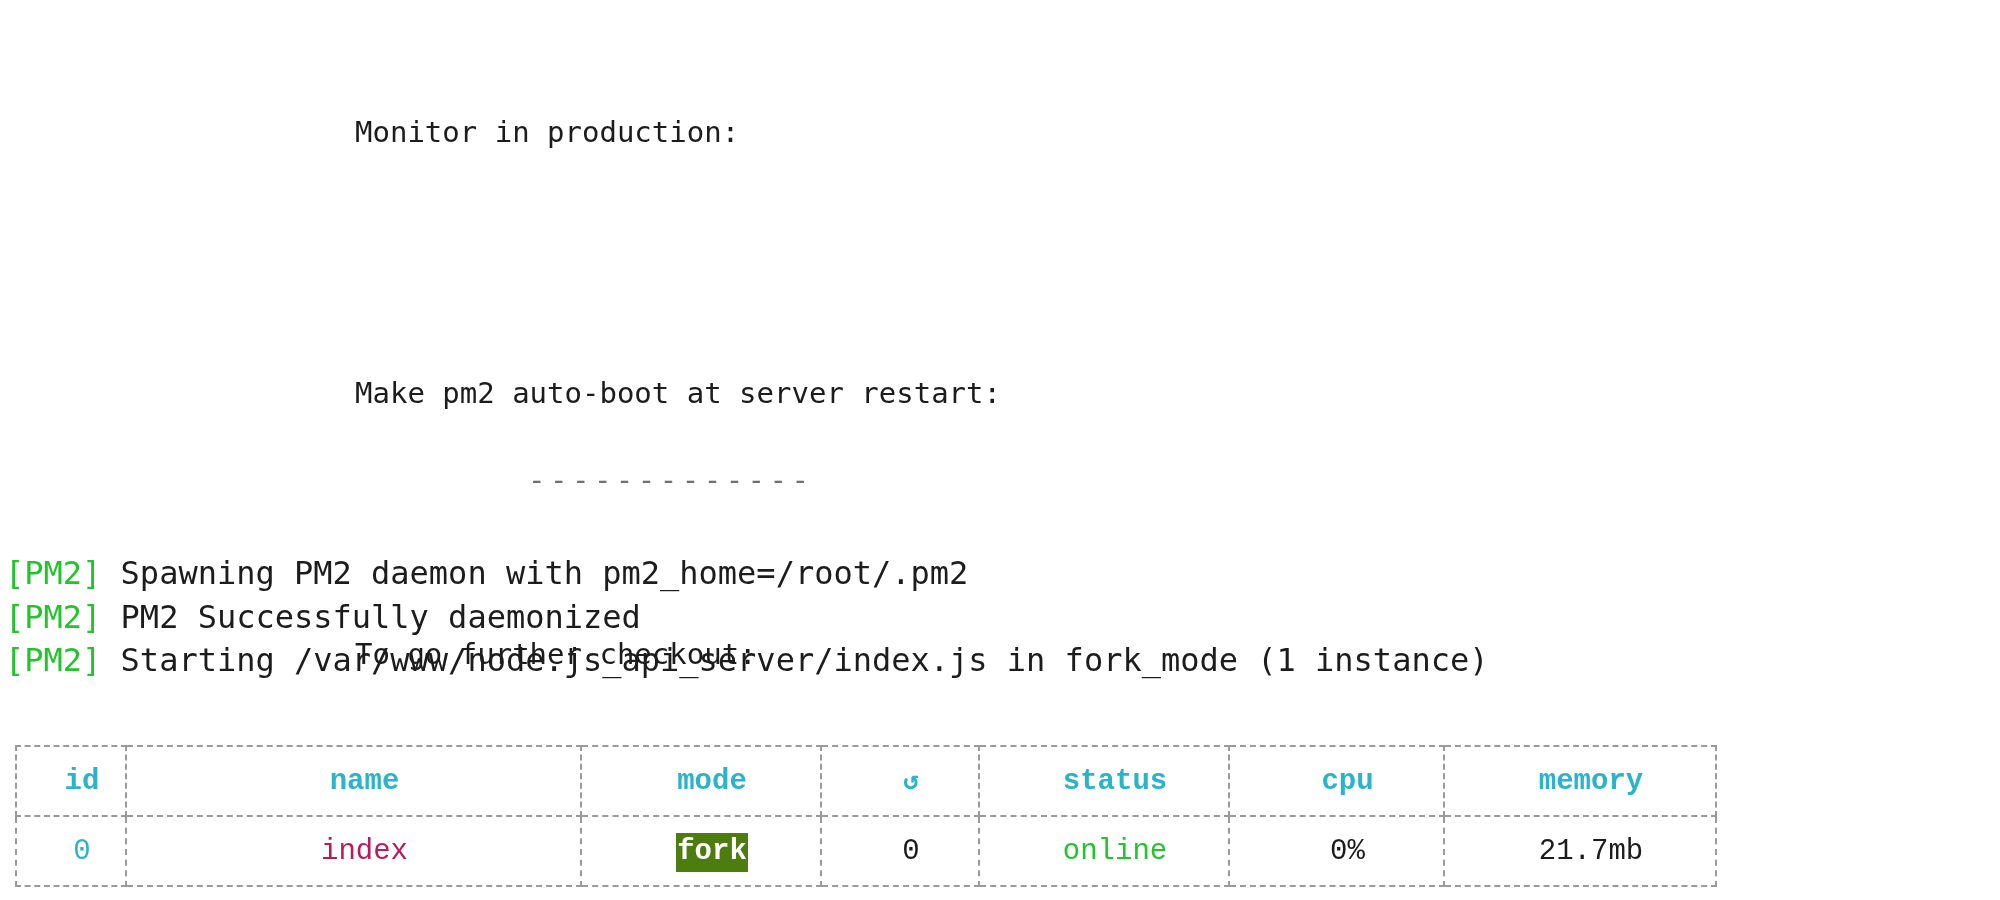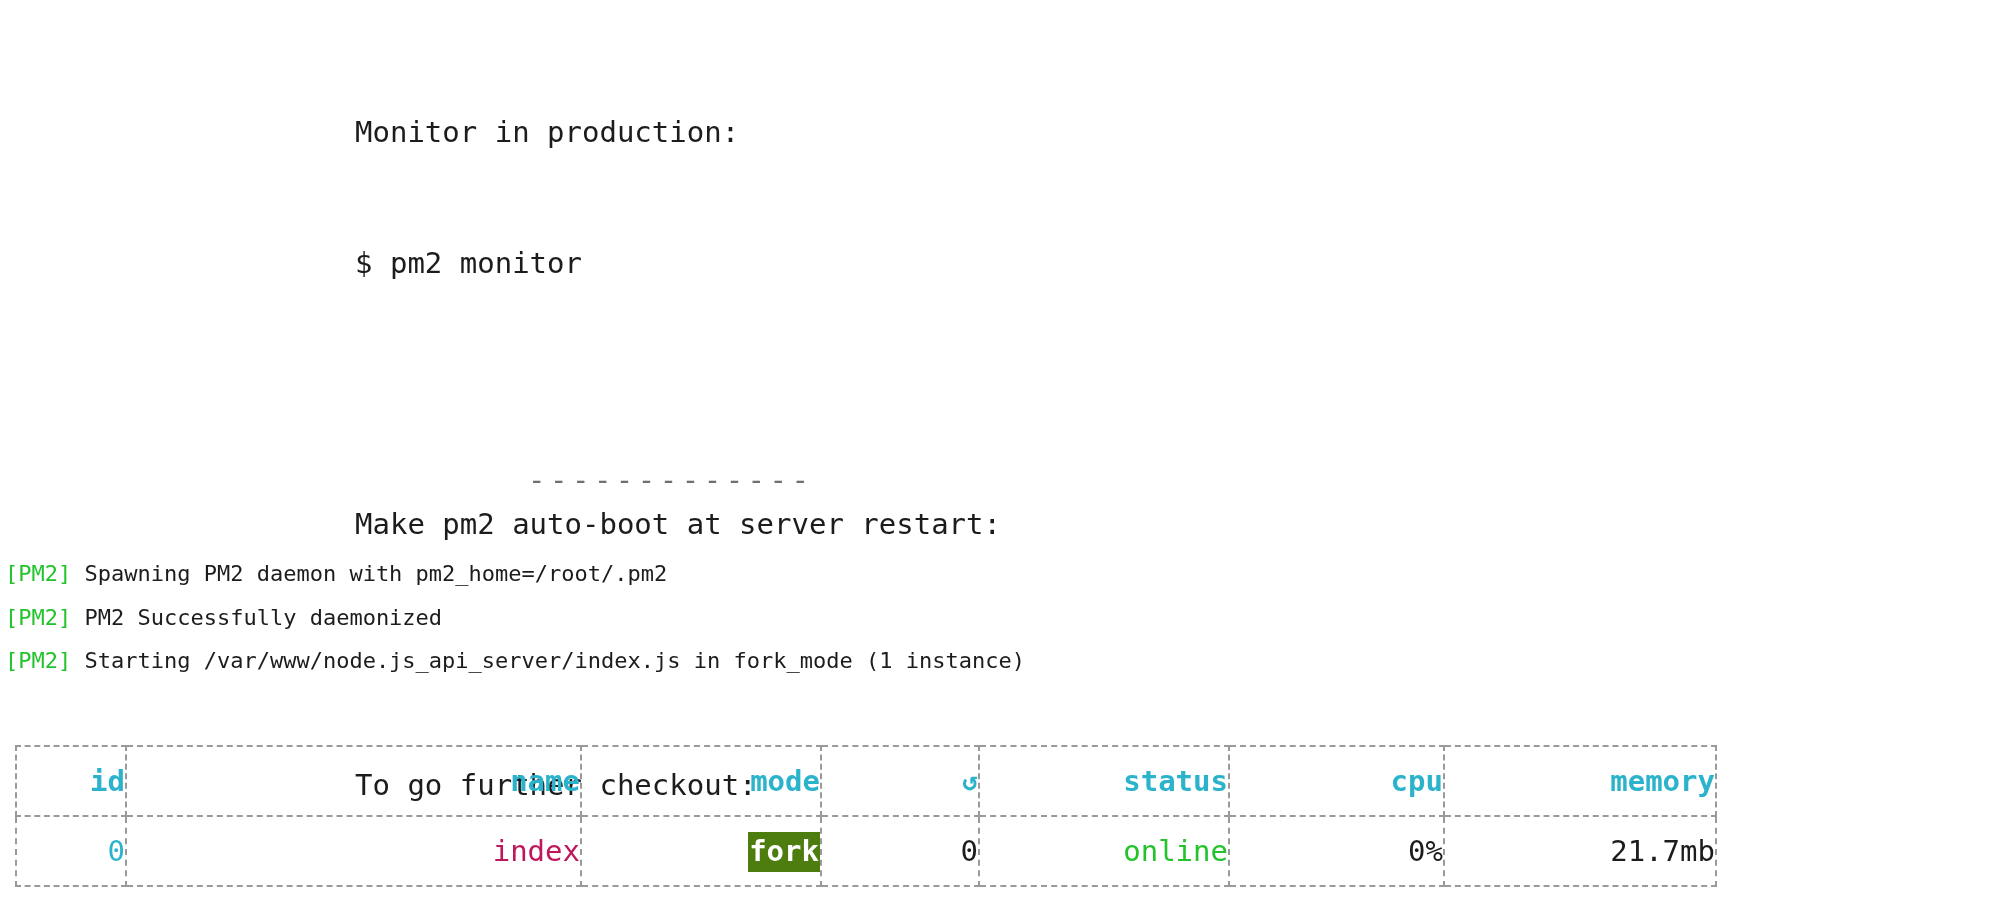--- a/index.html
+++ b/index.html
@@ -46,46 +46,47 @@
     color: #707070;
     letter-spacing: 4.5px;
   }
 
   
   #log-block {
     position: absolute;
     left: 5px;
     top: 552px;
     font-family: "DejaVu Sans Mono", "Liberation Mono", monospace;
-    font-size: 22px;
+    font-size: 32px;
     line-height: 43.5px;
   }
   .log-line { white-space: pre; display: block; color: #1c1c1c; }
   .log-tag { color: #22c32b; }
 
   
   #proc-table {
     position: absolute;
     left: 15px;
     top: 745px;
     width: 1700px;
     border-collapse: collapse;
     table-layout: fixed;
     font-family: "DejaVu Sans Mono", "Liberation Mono", monospace;
     font-size: 29px;
   }
   #proc-table td, #proc-table th {
     border: 2px dashed #9a9a9a;
     padding: 0 0 0 22px;
-    text-align: right;
+    text-align: center;
     height: 68px;
     vertical-align: middle;
     font-weight: normal;
     white-space: nowrap;
     overflow: hidden;
+    font-family: Liberation Mono, monospace;
   }
   #proc-table thead th {
     color: #2bb3cc;
     font-weight: bold;
   }
   .c-id     { width: 110px; }
   .c-name   { width: 455px; }
   .c-mode   { width: 240px; }
   .c-rst    { width: 158px; }
   .c-status { width: 250px; }
@@ -105,21 +106,20 @@
   }
   .restart-glyph { font-size: 26px; }
 </style>
 </head>
 <body>
 
 <div id="screen">
 
   <div class="help-block">
     <span class="row">Monitor in production:</span>
-    <span class="row">$ pm2 monitor</span>
     <span class="blank"></span>
     <span class="row">Make pm2 auto-boot at server restart:</span>
     <span class="blank"></span>
     <span class="row">To go further checkout:</span>
     
   </div>
 
   <div class="dash-sep">-------------</div>
 
   <div id="log-block">

